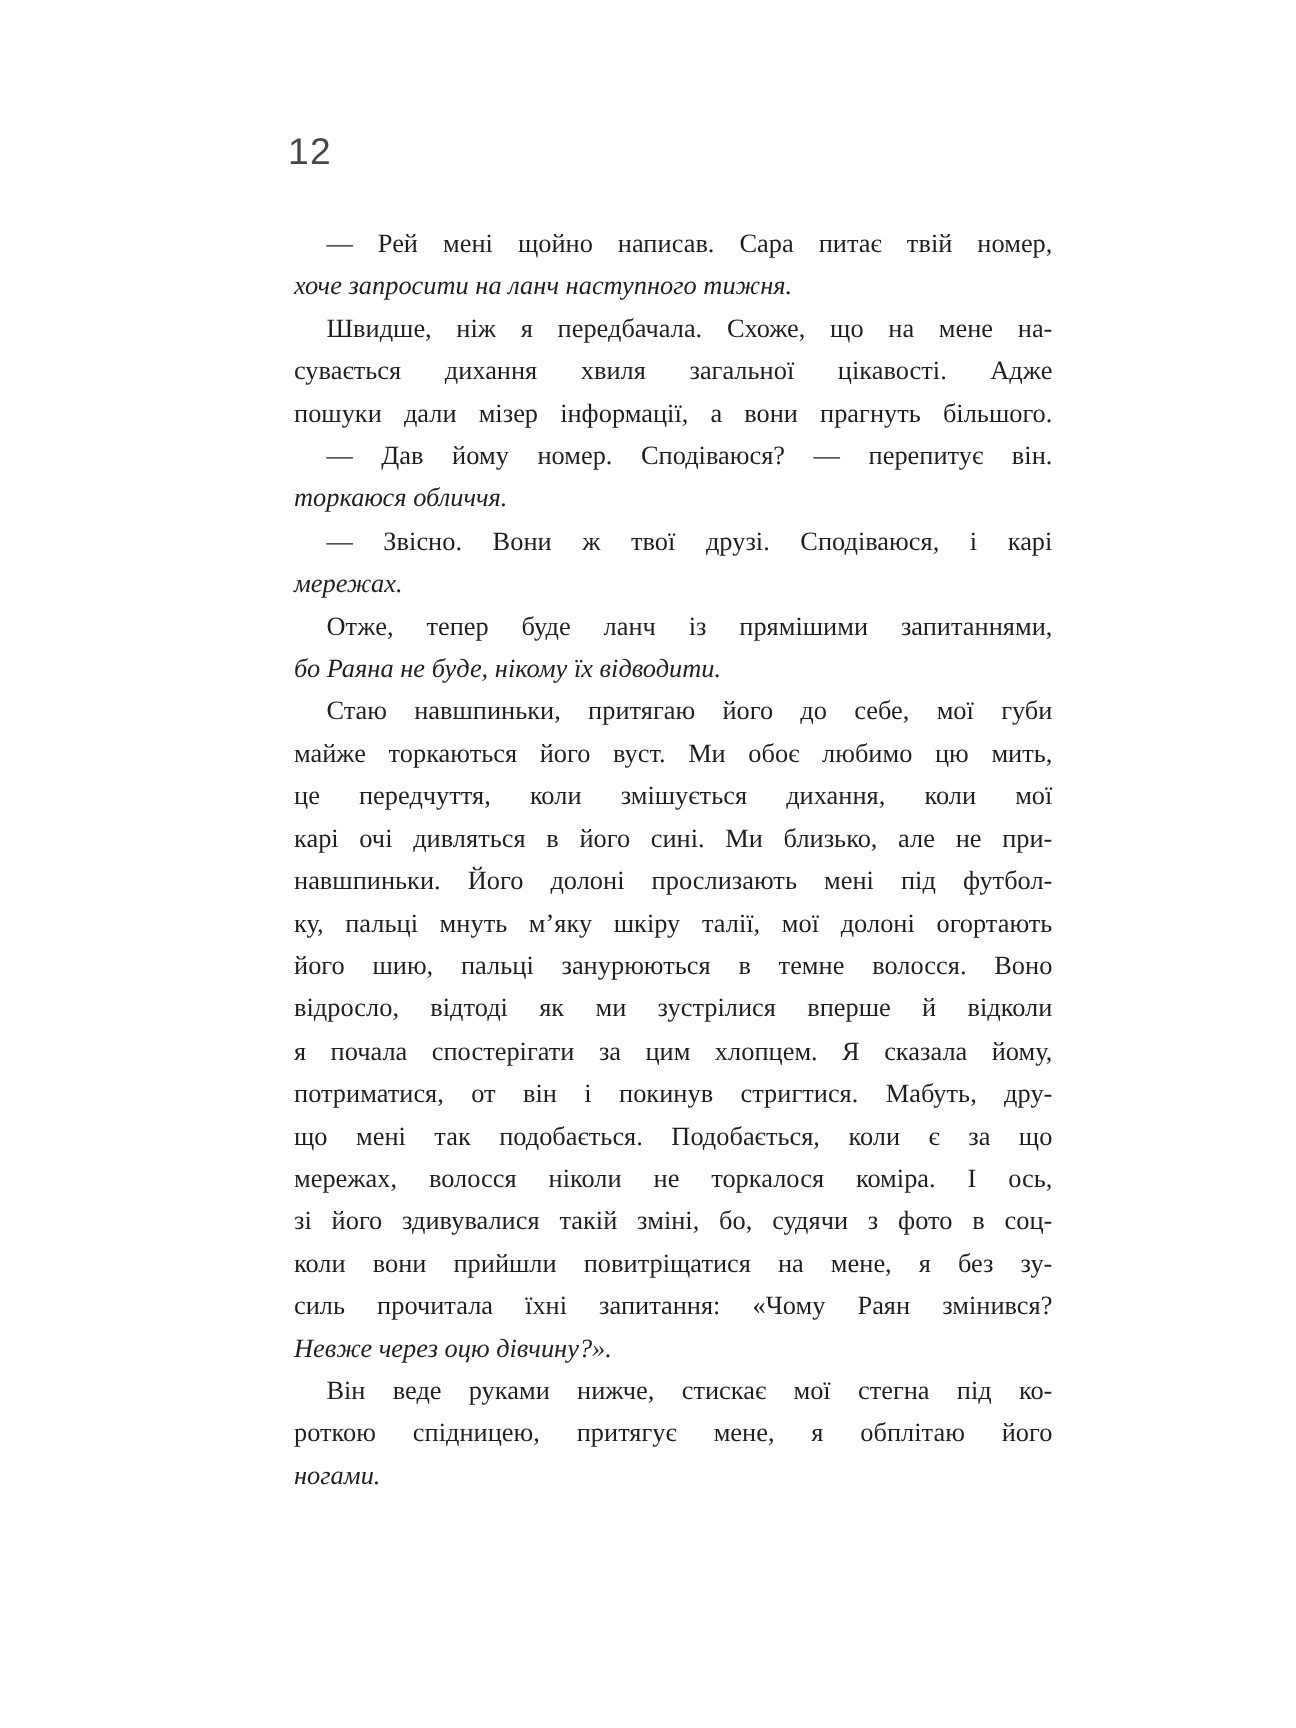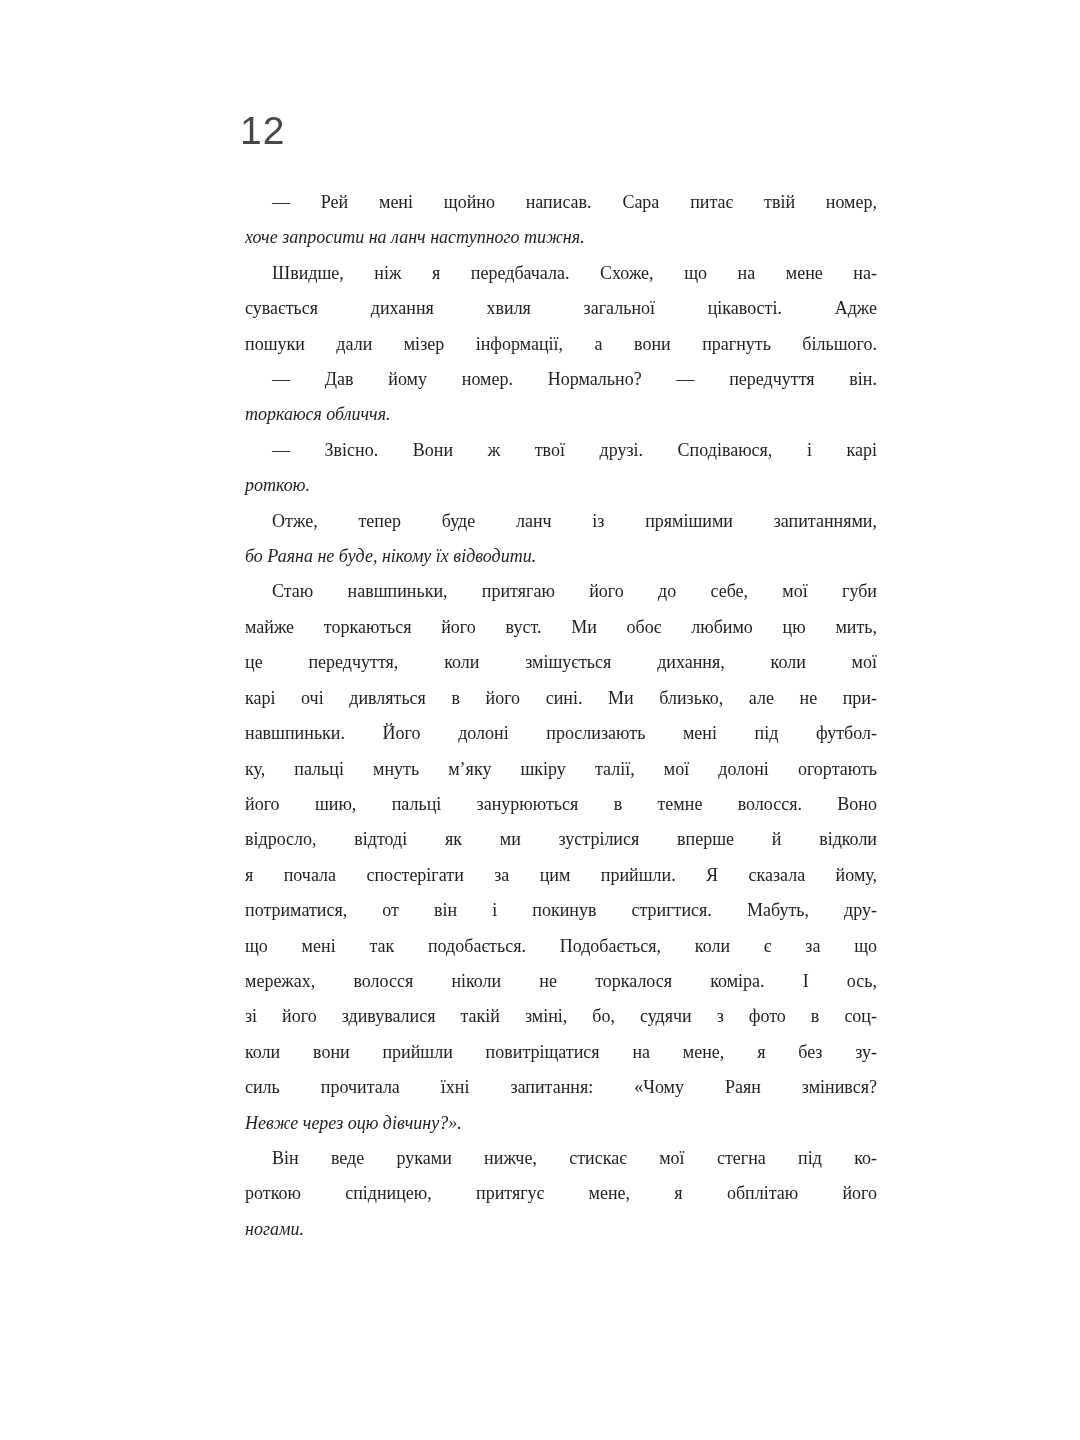--- a/index.html
+++ b/index.html
@@ -13,32 +13,32 @@
     height: 1440px;
     background: #ffffff;
     overflow: hidden;
   }
   .page-number {
     position: absolute;
     left: 240px;
     top: 110px;
     font-family: "Liberation Sans", "DejaVu Sans", sans-serif;
     font-weight: 300;
-    font-size: 39px;
+    font-size: 31px;
     line-height: 1.1;
     letter-spacing: 1px;
     color: #474747;
   }
   .text-column {
     position: absolute;
     left: 245px;
     top: 185px;
     width: 632px;
     font-family: "Liberation Serif", "DejaVu Serif", serif;
-    font-size: 18px;
+    font-size: 22px;
     line-height: 35.4px;
     color: #1f1f1f;
     text-align: justify;
   }
   .para {
     margin: 0;
     padding: 0;
   }
   .line {
     display: block;
@@ -63,43 +63,43 @@
       <div class="para">
         <div class="line first">— Рей мені щойно написав. Сара питає твій номер,</div>
         <div class="line ragged">хоче запросити на ланч наступного тижня.</div>
       </div>
       <div class="para">
         <div class="line first">Швидше, ніж я передбачала. Схоже, що на мене на-</div>
         <div class="line">сувається дихання хвиля загальної цікавості. Адже</div>
         <div class="line">пошуки дали мізер інформації, а вони прагнуть більшого.</div>
       </div>
       <div class="para">
-        <div class="line first">— Дав йому номер. Нормально? — передчуття він.</div>
+        <div class="line first">— Дав йому номер. Сподіваюся? — перепитує він.</div>
       </div>
       <div class="para">
         <div class="line ragged">торкаюся обличчя.</div>
       </div>
       <div class="para">
         <div class="line first">— Звісно. Вони ж твої друзі. Сподіваюся, і карі</div>
-        <div class="line ragged">роткою.</div>
+        <div class="line ragged">мережах.</div>
       </div>
       <div class="para">
         <div class="line first">Отже, тепер буде ланч із прямішими запитаннями,</div>
         <div class="line ragged">бо Раяна не буде, нікому їх відводити.</div>
       </div>
       <div class="para">
         <div class="line first">Стаю навшпиньки, притягаю його до себе, мої губи</div>
         <div class="line">майже торкаються його вуст. Ми обоє любимо цю мить,</div>
         <div class="line">це передчуття, коли змішується дихання, коли мої</div>
         <div class="line">карі очі дивляться в його сині. Ми близько, але не при-</div>
         <div class="line">навшпиньки. Його долоні прослизають мені під футбол-</div>
         <div class="line">ку, пальці мнуть м’яку шкіру талії, мої долоні огортають</div>
         <div class="line">його шию, пальці занурюються в темне волосся. Воно</div>
         <div class="line">відросло, відтоді як ми зустрілися вперше й відколи</div>
-        <div class="line">я почала спостерігати за цим прийшли. Я сказала йому,</div>
+        <div class="line">я почала спостерігати за цим хлопцем. Я сказала йому,</div>
         <div class="line">потриматися, от він і покинув стригтися. Мабуть, дру-</div>
         <div class="line">що мені так подобається. Подобається, коли є за що</div>
         <div class="line">мережах, волосся ніколи не торкалося коміра. І ось,</div>
         <div class="line">зі його здивувалися такій зміні, бо, судячи з фото в соц-</div>
         <div class="line">коли вони прийшли повитріщатися на мене, я без зу-</div>
         <div class="line">силь прочитала їхні запитання: «Чому Раян змінився?</div>
         <div class="line ragged">Невже через оцю дівчину?».</div>
       </div>
       <div class="para">
         <div class="line first">Він веде руками нижче, стискає мої стегна під ко-</div>

